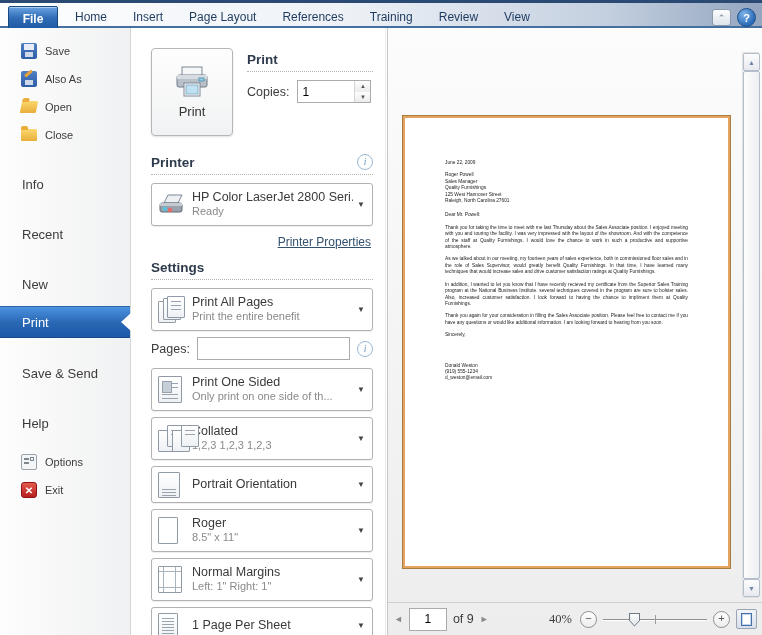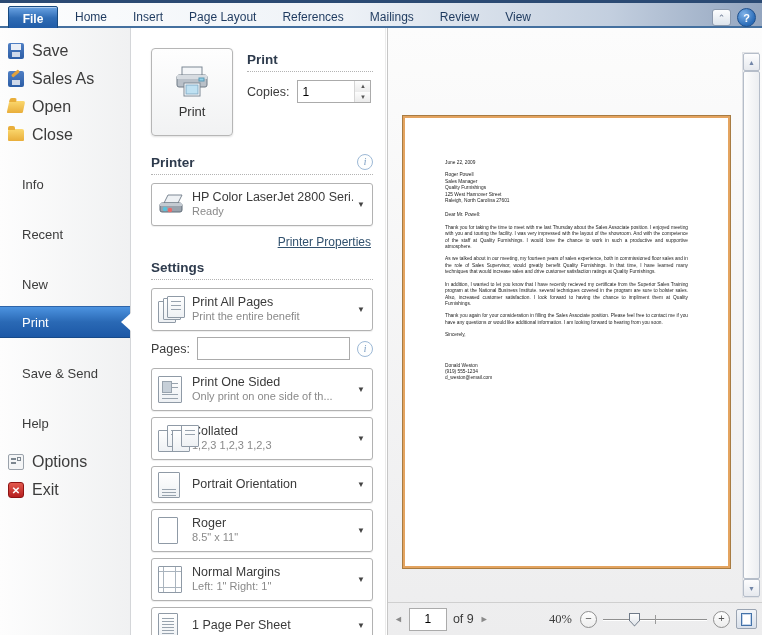--- a/index.html
+++ b/index.html
@@ -23,21 +23,21 @@
   .helpbtn{width:17px;height:17px;border-radius:50%;background:radial-gradient(circle at 35% 30%,#7fb2e8,#2a6cb8 70%);
         border:1px solid #1c4f8d;color:#fff;font-weight:bold;font-size:11px;
         display:flex;align-items:center;justify-content:center;}
 
   
   .backstage{position:absolute;top:28px;left:0;width:762px;height:607px;}
 
   
   .nav{position:absolute;left:0;top:0;width:131px;height:607px;box-sizing:border-box;
        background:linear-gradient(to right,#fdfdfd,#f0f1f2);border-right:1px solid #d4d6d9;padding-top:9px;}
-  .navitem{display:flex;align-items:center;height:28px;padding-left:8px;font-size:16px;color:#3c3c3c;gap:8px;}
+  .navitem{display:flex;align-items:center;height:28px;padding-left:21px;font-size:11px;color:#3c3c3c;gap:8px;}
   .navhead{display:flex;align-items:center;height:29px;padding-left:22px;font-size:13px;color:#3c3c3c;margin-top:21px;}
   .navsel{position:relative;height:32px;margin-top:7px;display:flex;align-items:center;padding-left:22px;
           font-size:13px;color:#fff;
           background:linear-gradient(#4c93e0,#2a69b5 50%,#1c58a6);
           border-top:1px solid #2e64a8;border-bottom:1px solid #164a8a;box-sizing:border-box;}
   .navsel::after{content:"";position:absolute;right:-1px;top:50%;margin-top:-9px;
           border-top:9px solid transparent;border-bottom:9px solid transparent;border-right:10px solid #fff;}
   .nico{width:16px;height:16px;flex:0 0 16px;position:relative;}
   
   .i-floppy{background:linear-gradient(#4f7fc4,#2d5ea6);border-radius:2px;}
@@ -143,40 +143,40 @@
 
 <div class="app">
 
   <div class="tabbar">
     <div class="filetab">File</div>
     <div class="tabs">
       <div class="tab">Home</div>
       <div class="tab">Insert</div>
       <div class="tab">Page Layout</div>
       <div class="tab">References</div>
-      <div class="tab">Mailings</div>
+      <div class="tab">Training</div>
       <div class="tab">Review</div>
       <div class="tab">View</div>
     </div>
     <div class="winicons">
       <div class="chev">⌃</div>
       <div class="helpbtn">?</div>
     </div>
   </div>
 
   <div class="backstage">
 
     <div class="nav">
       <div class="navitem">
         <span class="nico i-floppy"></span>
         <span>Save</span>
       </div>
       <div class="navitem">
         <span class="nico i-floppy i-pencil"></span>
-        <span>Sales As</span>
+        <span>Also As</span>
       </div>
       <div class="navitem">
         <span class="nico">
             <span class="nico i-folder i-open" style="position:absolute;left:0;top:0;"></span>
           </span>
         <span>Open</span>
       </div>
       <div class="navitem">
         <span class="nico">
             <span class="nico i-folder" style="position:absolute;left:0;top:0;"></span>

